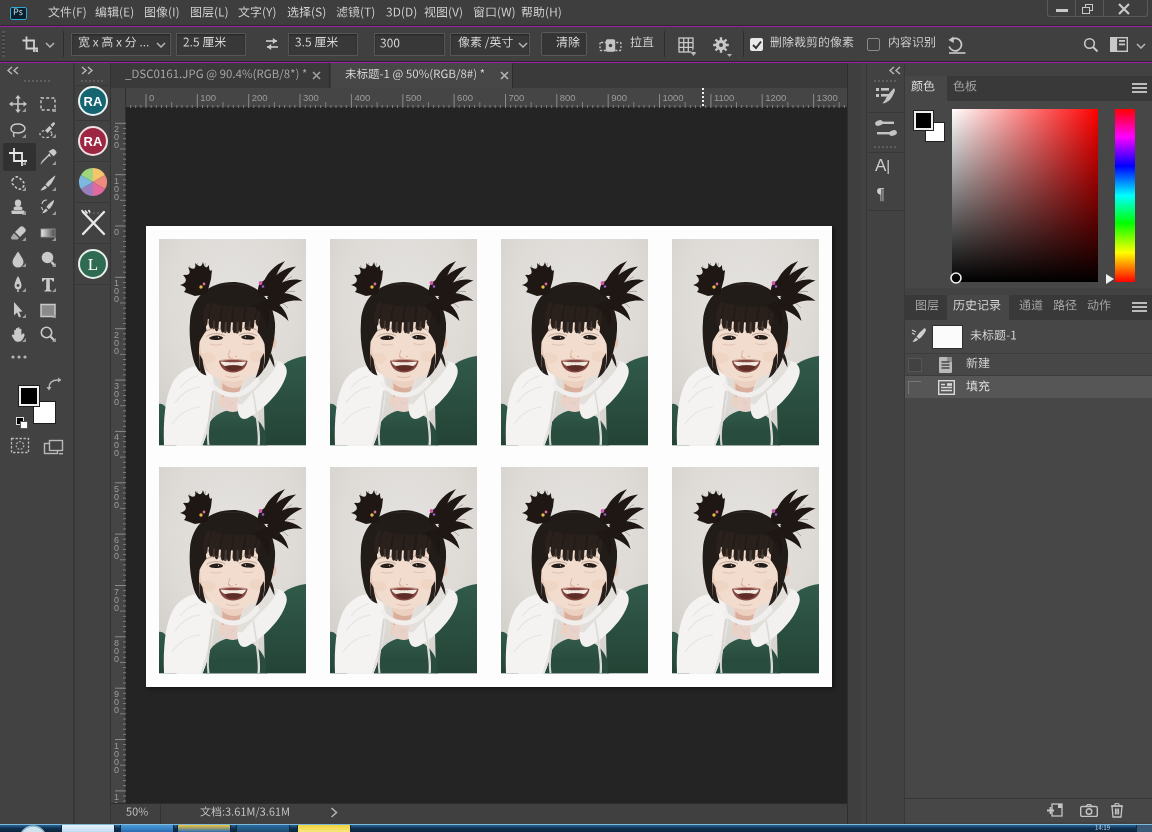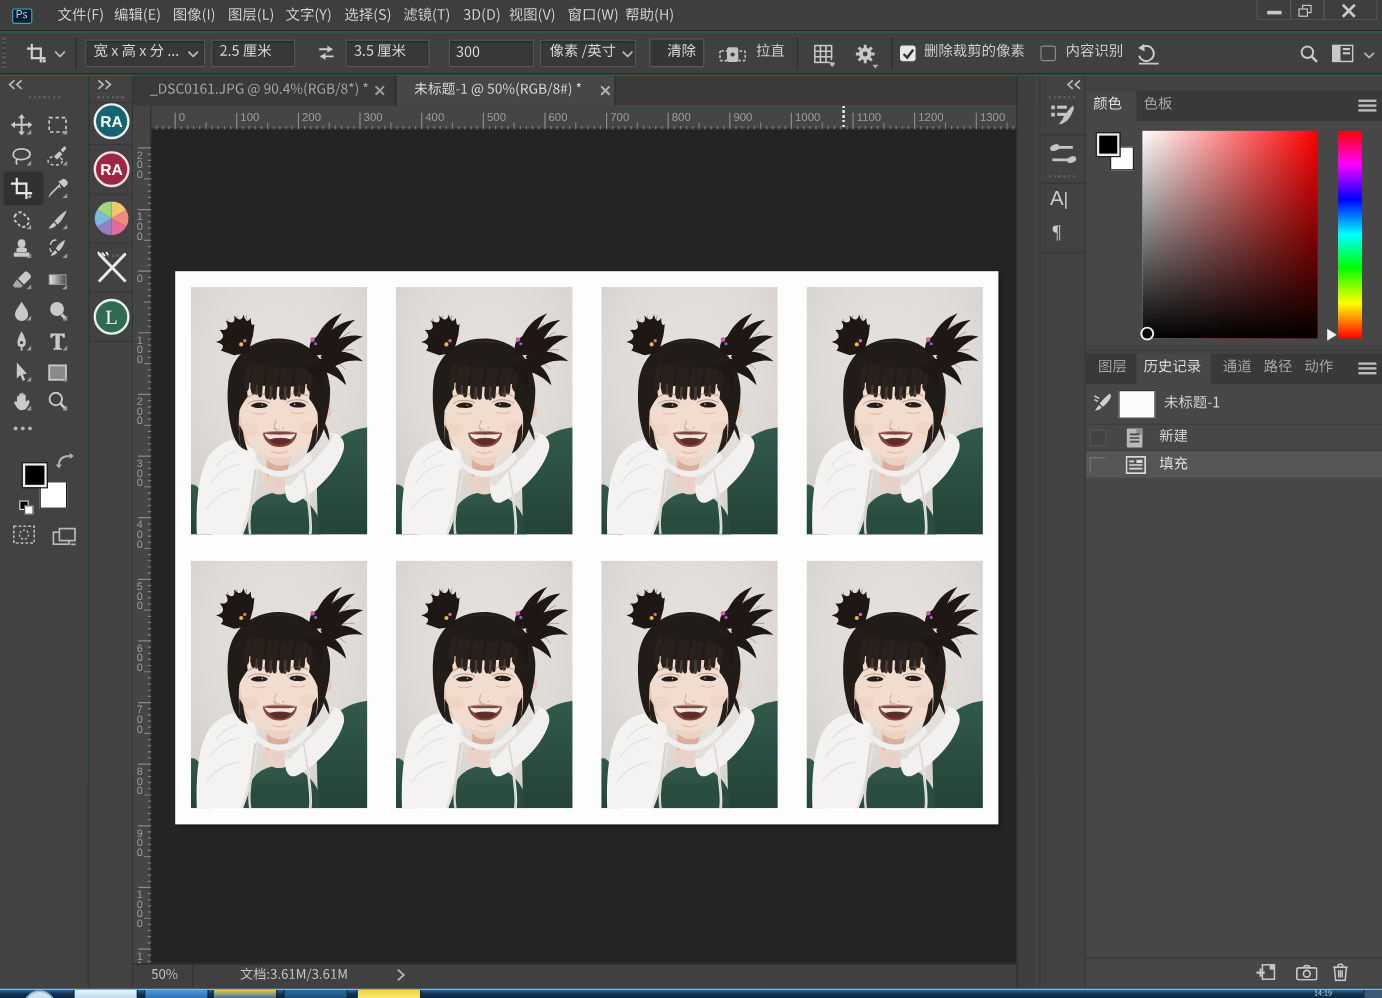--- a/index.html
+++ b/index.html
@@ -1,19 +1,19 @@
 <!DOCTYPE html>
 <html><head><meta charset="utf-8"><style>
 *{margin:0;padding:0;box-sizing:border-box}
 html,body{width:1152px;height:832px;overflow:hidden;background:#414141;
  font-family:"Liberation Sans",sans-serif;}
 .abs{position:absolute}
 .tx{position:absolute;overflow:visible}
 </style></head><body>
-<div class="abs" style="left:0;top:0;width:1152px;height:648px;background:#15803d">
+<div class="abs" style="left:0;top:0;width:1152px;height:648px;background:#a21caf">
 <div class="abs" style="left:0;top:0;width:1152px;height:26px;background:#3e3e3e;border-bottom:1px solid #2a2a2a"></div><div class="abs" style="left:10px;top:7px;width:17px;height:13px;background:#0d1f2d;border:1.5px solid #31a8ce;border-radius:2px"></div><svg class="tx" style="left:13px;top:8px;" width="12" height="12">
       <path d="M0.9 7.1H1.7V4.5H2.8C4.3 4.5 5.3 3.8 5.3 2.4C5.3 1.0 4.3 0.5 2.8 0.5H0.9ZM1.7 3.8V1.2H2.7C3.8 1.2 4.4 1.5 4.4 2.4C4.4 3.4 3.9 3.8 2.7 3.8Z M7.8 7.2C9.0 7.2 9.6 6.6 9.6 5.8C9.6 4.9 8.8 4.6 8.1 4.3C7.5 4.1 7.0 3.9 7.0 3.4C7.0 3.1 7.3 2.7 7.9 2.7C8.4 2.7 8.7 2.9 9.1 3.2L9.4 2.7C9.1 2.3 8.5 2.1 7.9 2.1C6.9 2.1 6.3 2.7 6.3 3.5C6.3 4.3 7.0 4.6 7.7 4.9C8.2 5.1 8.8 5.3 8.8 5.8C8.8 6.2 8.5 6.6 7.8 6.6C7.2 6.6 6.8 6.4 6.4 6.0L6.0 6.6C6.4 6.9 7.1 7.2 7.8 7.2Z" fill="#bfe9f2"></path>
     </svg><svg class="tx" style="left:48px;top:7px;" width="41" height="16">
       <path d="M5.1 -0.4C5.4 0.2 5.8 1.0 6.0 1.5L7.0 1.2C6.8 0.7 6.4 -0.1 6.0 -0.7ZM0.6 1.5V2.4H2.5C3.2 4.2 4.1 5.8 5.4 7.1C4.0 8.2 2.4 9.0 0.4 9.6C0.6 9.8 0.9 10.2 1.0 10.4C3.0 9.8 4.7 8.9 6.0 7.7C7.4 8.9 9.0 9.8 11.0 10.4C11.1 10.1 11.4 9.7 11.6 9.5C9.7 9.0 8.1 8.2 6.7 7.1C7.9 5.8 8.9 4.3 9.6 2.4H11.4V1.5ZM6.0 6.4C4.9 5.3 4.0 3.9 3.4 2.4H8.5C7.9 4.0 7.1 5.4 6.0 6.4Z M15.8 5.4V6.3H19.2V10.4H20.1V6.3H23.4V5.4H20.1V2.7H22.9V1.9H20.1V-0.5H19.2V1.9H17.6C17.8 1.3 17.9 0.7 18.0 0.2L17.2 0.0C16.9 1.6 16.4 3.1 15.7 4.1C15.9 4.2 16.3 4.4 16.5 4.6C16.8 4.1 17.1 3.4 17.4 2.7H19.2V5.4ZM15.2 -0.6C14.6 1.3 13.5 3.1 12.4 4.2C12.5 4.4 12.8 4.9 12.9 5.1C13.3 4.7 13.6 4.2 14.0 3.7V10.4H14.9V2.3C15.3 1.5 15.7 0.6 16.1 -0.3Z M26.9 11.8 27.5 11.5C26.5 9.8 26.0 7.8 26.0 5.7C26.0 3.7 26.5 1.7 27.5 -0.0L26.9 -0.3C25.8 1.5 25.1 3.4 25.1 5.7C25.1 8.1 25.8 10.0 26.9 11.8Z M29.3 9.5H30.4V5.5H33.7V4.6H30.4V1.6H34.3V0.7H29.3Z M35.9 11.8C37.0 10.0 37.6 8.1 37.6 5.7C37.6 3.4 37.0 1.5 35.9 -0.3L35.2 -0.0C36.2 1.7 36.7 3.7 36.7 5.7C36.7 7.8 36.2 9.8 35.2 11.5Z" fill="#d2d2d2"></path>
     </svg><svg class="tx" style="left:95px;top:7px;" width="42" height="16">
       <path d="M0.5 8.8 0.7 9.7C1.7 9.3 2.9 8.7 4.2 8.2L4.0 7.5C2.7 8.0 1.4 8.5 0.5 8.8ZM0.7 4.4C0.9 4.3 1.2 4.3 2.5 4.1C2.0 4.8 1.6 5.5 1.4 5.7C1.0 6.1 0.8 6.5 0.5 6.5C0.6 6.7 0.8 7.1 0.8 7.3C1.0 7.2 1.4 7.0 4.1 6.4C4.0 6.2 4.0 5.9 4.0 5.7L2.0 6.1C2.9 5.0 3.7 3.6 4.4 2.3L3.6 1.9C3.4 2.4 3.2 2.8 2.9 3.3L1.6 3.4C2.3 2.4 3.0 1.0 3.4 -0.3L2.6 -0.6C2.1 0.9 1.3 2.4 1.1 2.8C0.9 3.2 0.7 3.5 0.5 3.6C0.6 3.8 0.7 4.2 0.7 4.4ZM7.5 5.3V7.1H6.5V5.3ZM8.1 5.3H9.0V7.1H8.1ZM5.8 4.5V10.3H6.5V7.8H7.5V10.0H8.1V7.8H9.0V10.0H9.6V7.8H10.5V9.6C10.5 9.6 10.4 9.7 10.3 9.7C10.2 9.7 10.0 9.7 9.8 9.7C9.9 9.9 9.9 10.2 10.0 10.4C10.4 10.4 10.7 10.3 10.9 10.2C11.1 10.1 11.2 9.9 11.2 9.6V4.5L10.5 4.5ZM9.6 5.3H10.5V7.1H9.6ZM7.3 -0.4C7.5 -0.1 7.6 0.3 7.8 0.7H5.0V3.3C5.0 5.1 4.9 7.8 3.8 9.7C3.9 9.8 4.3 10.1 4.5 10.2C5.6 8.3 5.8 5.5 5.8 3.5H11.0V0.7H8.7C8.6 0.3 8.4 -0.3 8.1 -0.7ZM5.8 1.5H10.2V2.7H5.8Z M18.6 0.5H21.8V1.7H18.6ZM17.8 -0.2V2.4H22.7V-0.2ZM13.0 5.5C13.1 5.4 13.4 5.3 13.8 5.3H14.9V7.1L12.5 7.5L12.7 8.4L14.9 7.9V10.4H15.8V7.7L17.1 7.5L17.1 6.7L15.8 6.9V5.3H16.9V4.5H15.8V2.7H14.9V4.5H13.8C14.1 3.7 14.4 2.7 14.7 1.7H16.9V0.8H15.0C15.1 0.4 15.2 -0.0 15.2 -0.4L14.4 -0.6C14.3 -0.1 14.2 0.3 14.1 0.8H12.6V1.7H13.9C13.6 2.6 13.4 3.4 13.3 3.7C13.1 4.3 12.9 4.6 12.7 4.7C12.8 4.9 12.9 5.3 13.0 5.5ZM21.8 3.8V4.8H18.7V3.8ZM16.8 8.6 16.9 9.4 21.8 9.0V10.4H22.6V8.9L23.5 8.9L23.5 8.1L22.6 8.2V3.8H23.4V3.1H17.1V3.8H17.9V8.5ZM21.8 5.5V6.6H18.7V5.5ZM21.8 7.3V8.2L18.7 8.4V7.3Z M26.9 11.8 27.5 11.5C26.5 9.8 26.0 7.8 26.0 5.7C26.0 3.7 26.5 1.7 27.5 -0.0L26.9 -0.3C25.8 1.5 25.1 3.4 25.1 5.7C25.1 8.1 25.8 10.0 26.9 11.8Z M29.3 9.5H34.5V8.5H30.4V5.3H33.7V4.4H30.4V1.6H34.3V0.7H29.3Z M36.3 11.8C37.4 10.0 38.1 8.1 38.1 5.7C38.1 3.4 37.4 1.5 36.3 -0.3L35.6 -0.0C36.7 1.7 37.2 3.7 37.2 5.7C37.2 7.8 36.7 9.8 35.6 11.5Z" fill="#d2d2d2"></path>
     </svg><svg class="tx" style="left:144px;top:7px;" width="38" height="16">
       <path d="M4.5 6.1C5.5 6.3 6.7 6.8 7.4 7.1L7.7 6.5C7.1 6.2 5.8 5.8 4.9 5.6ZM3.3 7.7C5.0 7.9 7.0 8.3 8.2 8.7L8.6 8.1C7.4 7.7 5.3 7.2 3.7 7.0ZM1.0 -0.1V10.4H1.9V9.9H10.1V10.4H11.0V-0.1ZM1.9 9.1V0.7H10.1V9.1ZM5.0 1.0C4.4 2.0 3.3 2.9 2.3 3.5C2.5 3.6 2.8 3.9 2.9 4.1C3.3 3.8 3.7 3.5 4.0 3.2C4.4 3.6 4.8 3.9 5.3 4.3C4.3 4.8 3.2 5.1 2.1 5.3C2.2 5.5 2.4 5.8 2.5 6.1C3.7 5.8 5.0 5.3 6.1 4.7C7.1 5.3 8.2 5.7 9.4 5.9C9.5 5.7 9.7 5.4 9.9 5.2C8.8 5.1 7.8 4.7 6.8 4.3C7.7 3.7 8.5 3.0 9.0 2.2L8.5 1.9L8.3 1.9H5.2C5.4 1.7 5.6 1.5 5.7 1.2ZM4.5 2.7 4.6 2.6H7.7C7.3 3.1 6.7 3.5 6.1 3.9C5.5 3.6 4.9 3.2 4.5 2.7Z M17.8 1.0H20.0C19.8 1.3 19.5 1.7 19.3 1.9H17.0C17.3 1.6 17.6 1.3 17.8 1.0ZM17.8 -0.6C17.3 0.4 16.4 1.7 15.1 2.6C15.3 2.7 15.5 3.0 15.7 3.2C15.9 3.0 16.1 2.9 16.3 2.7V4.5H18.2C17.6 5.0 16.7 5.5 15.4 5.9C15.6 6.1 15.9 6.3 16.0 6.5C17.0 6.1 17.8 5.7 18.4 5.3C18.6 5.5 18.8 5.6 18.9 5.8C18.1 6.6 16.6 7.3 15.4 7.7C15.6 7.8 15.8 8.1 15.9 8.3C17.0 7.9 18.4 7.1 19.2 6.4C19.4 6.6 19.5 6.8 19.5 7.0C18.6 8.0 16.8 8.9 15.3 9.4C15.5 9.5 15.7 9.8 15.9 10.0C17.2 9.6 18.7 8.7 19.7 7.8C19.8 8.5 19.7 9.2 19.4 9.4C19.2 9.6 19.1 9.7 18.8 9.7C18.6 9.7 18.3 9.7 18.0 9.6C18.2 9.9 18.2 10.2 18.3 10.4C18.5 10.4 18.8 10.4 19.0 10.4C19.4 10.4 19.7 10.3 20.0 10.0C20.6 9.5 20.7 8.2 20.3 7.0L20.9 6.7C21.3 8.0 22.1 9.1 23.1 9.8C23.2 9.5 23.4 9.2 23.6 9.1C22.7 8.6 22.0 7.5 21.6 6.4C22.0 6.1 22.5 5.9 22.9 5.6L22.3 5.0C21.7 5.4 20.9 6.0 20.1 6.4C19.8 5.8 19.5 5.3 18.9 4.8L19.2 4.5H22.8V1.9H20.2C20.6 1.5 20.9 1.0 21.2 0.6L20.7 0.2L20.5 0.3H18.3L18.7 -0.4ZM17.1 2.6H19.2C19.2 3.0 19.1 3.4 18.8 3.8H17.1ZM20.0 2.6H21.9V3.8H19.6C19.9 3.4 20.0 3.0 20.0 2.6ZM15.1 -0.6C14.5 1.3 13.5 3.1 12.3 4.2C12.5 4.4 12.8 4.9 12.9 5.1C13.2 4.7 13.6 4.3 13.9 3.8V10.4H14.8V2.4C15.2 1.6 15.7 0.6 16.0 -0.3Z M26.9 11.8 27.5 11.5C26.5 9.8 26.0 7.8 26.0 5.7C26.0 3.7 26.5 1.7 27.5 -0.0L26.9 -0.3C25.8 1.5 25.1 3.4 25.1 5.7C25.1 8.1 25.8 10.0 26.9 11.8Z M29.3 9.5H30.4V0.7H29.3Z M32.8 11.8C33.9 10.0 34.5 8.1 34.5 5.7C34.5 3.4 33.9 1.5 32.8 -0.3L32.1 -0.0C33.1 1.7 33.6 3.7 33.6 5.7C33.6 7.8 33.1 9.8 32.1 11.5Z" fill="#d2d2d2"></path>
     </svg><svg class="tx" style="left:190px;top:7px;" width="41" height="16">
       <path d="M4.5 6.1C5.5 6.3 6.7 6.8 7.4 7.1L7.7 6.5C7.1 6.2 5.8 5.8 4.9 5.6ZM3.3 7.7C5.0 7.9 7.0 8.3 8.2 8.7L8.6 8.1C7.4 7.7 5.3 7.2 3.7 7.0ZM1.0 -0.1V10.4H1.9V9.9H10.1V10.4H11.0V-0.1ZM1.9 9.1V0.7H10.1V9.1ZM5.0 1.0C4.4 2.0 3.3 2.9 2.3 3.5C2.5 3.6 2.8 3.9 2.9 4.1C3.3 3.8 3.7 3.5 4.0 3.2C4.4 3.6 4.8 3.9 5.3 4.3C4.3 4.8 3.2 5.1 2.1 5.3C2.2 5.5 2.4 5.8 2.5 6.1C3.7 5.8 5.0 5.3 6.1 4.7C7.1 5.3 8.2 5.7 9.4 5.9C9.5 5.7 9.7 5.4 9.9 5.2C8.8 5.1 7.8 4.7 6.8 4.3C7.7 3.7 8.5 3.0 9.0 2.2L8.5 1.9L8.3 1.9H5.2C5.4 1.7 5.6 1.5 5.7 1.2ZM4.5 2.7 4.6 2.6H7.7C7.3 3.1 6.7 3.5 6.1 3.9C5.5 3.6 4.9 3.2 4.5 2.7Z M15.6 4.0V4.8H22.5V4.0ZM14.5 0.8H21.7V2.2H14.5ZM13.6 -0.0V3.5C13.6 5.4 13.5 8.1 12.4 10.0C12.6 10.0 13.0 10.3 13.2 10.4C14.3 8.4 14.5 5.5 14.5 3.5V3.0H22.6V-0.0ZM15.5 10.2C15.8 10.1 16.4 10.1 21.6 9.7C21.8 10.0 22.0 10.3 22.1 10.5L22.9 10.1C22.5 9.4 21.7 8.1 21.0 7.2L20.2 7.5C20.5 8.0 20.9 8.5 21.2 9.0L16.6 9.3C17.2 8.6 17.8 7.7 18.4 6.9H23.3V6.1H14.9V6.9H17.3C16.7 7.8 16.1 8.6 15.8 8.9C15.6 9.2 15.3 9.4 15.1 9.4C15.2 9.6 15.4 10.1 15.5 10.2Z M26.9 11.8 27.5 11.5C26.5 9.8 26.0 7.8 26.0 5.7C26.0 3.7 26.5 1.7 27.5 -0.0L26.9 -0.3C25.8 1.5 25.1 3.4 25.1 5.7C25.1 8.1 25.8 10.0 26.9 11.8Z M29.3 9.5H34.2V8.5H30.4V0.7H29.3Z M35.8 11.8C36.9 10.0 37.5 8.1 37.5 5.7C37.5 3.4 36.9 1.5 35.8 -0.3L35.1 -0.0C36.1 1.7 36.6 3.7 36.6 5.7C36.6 7.8 36.1 9.8 35.1 11.5Z" fill="#d2d2d2"></path>

